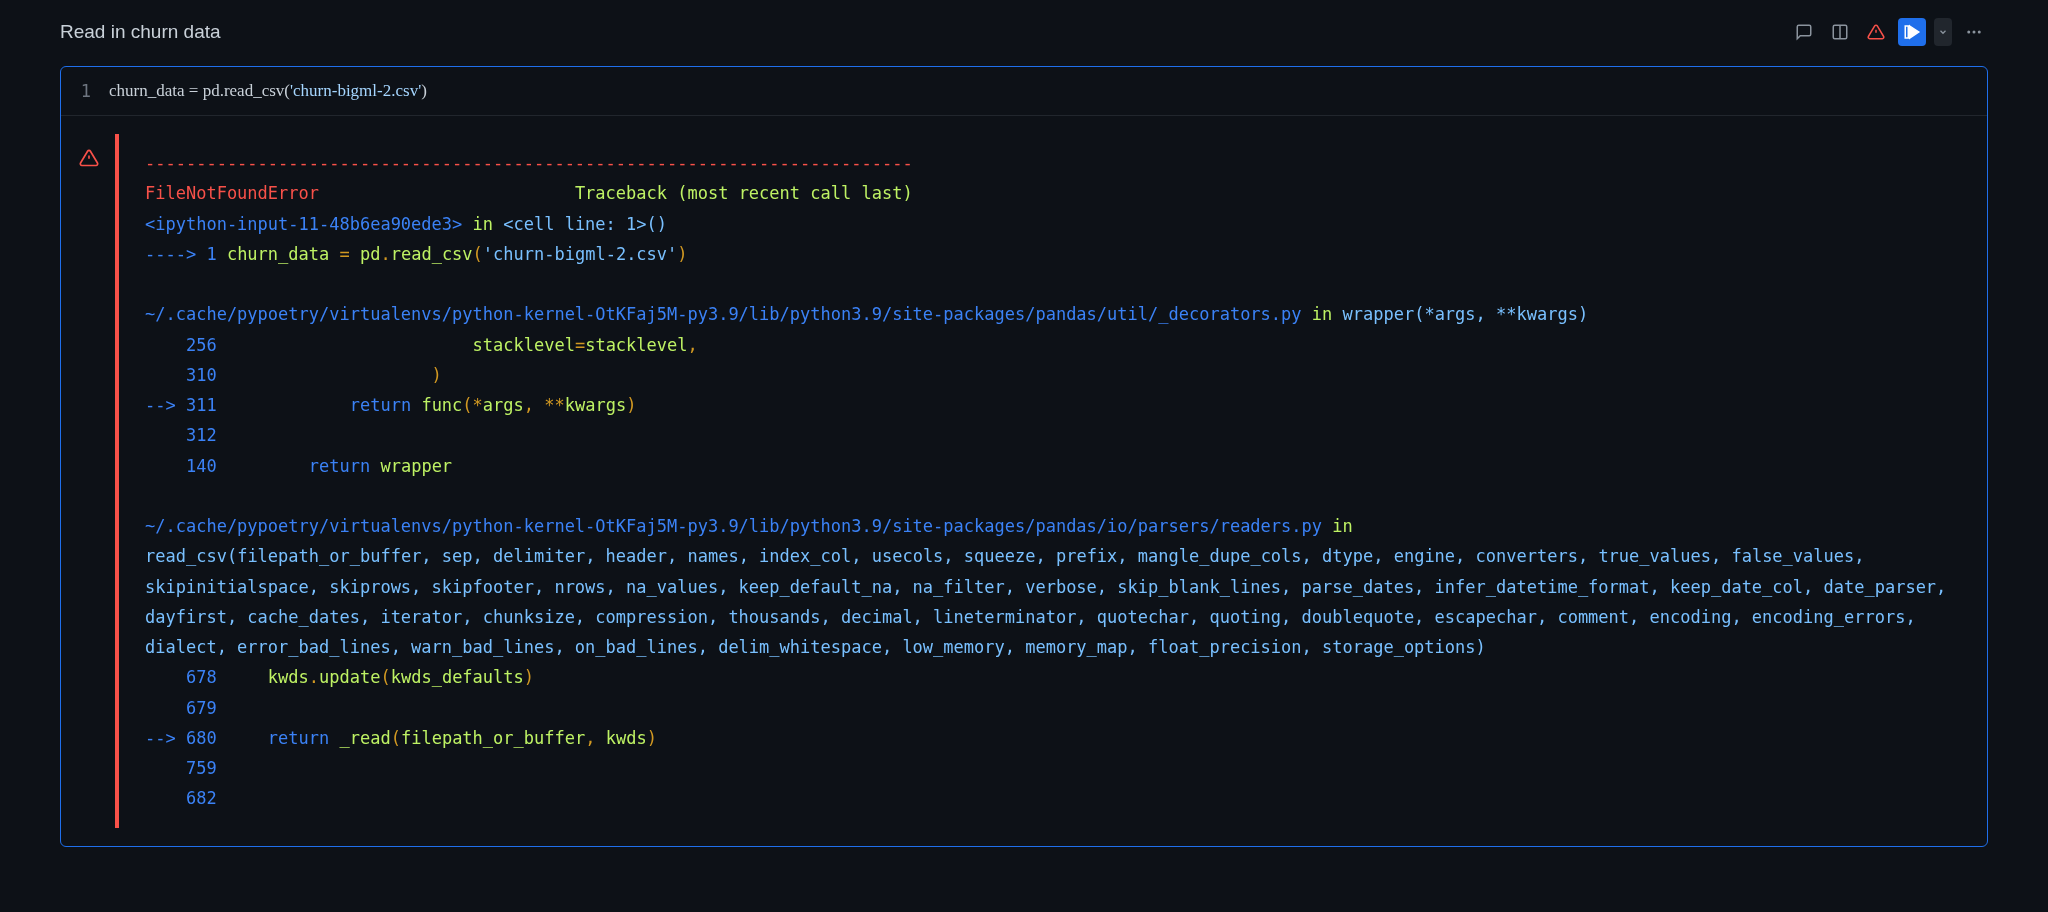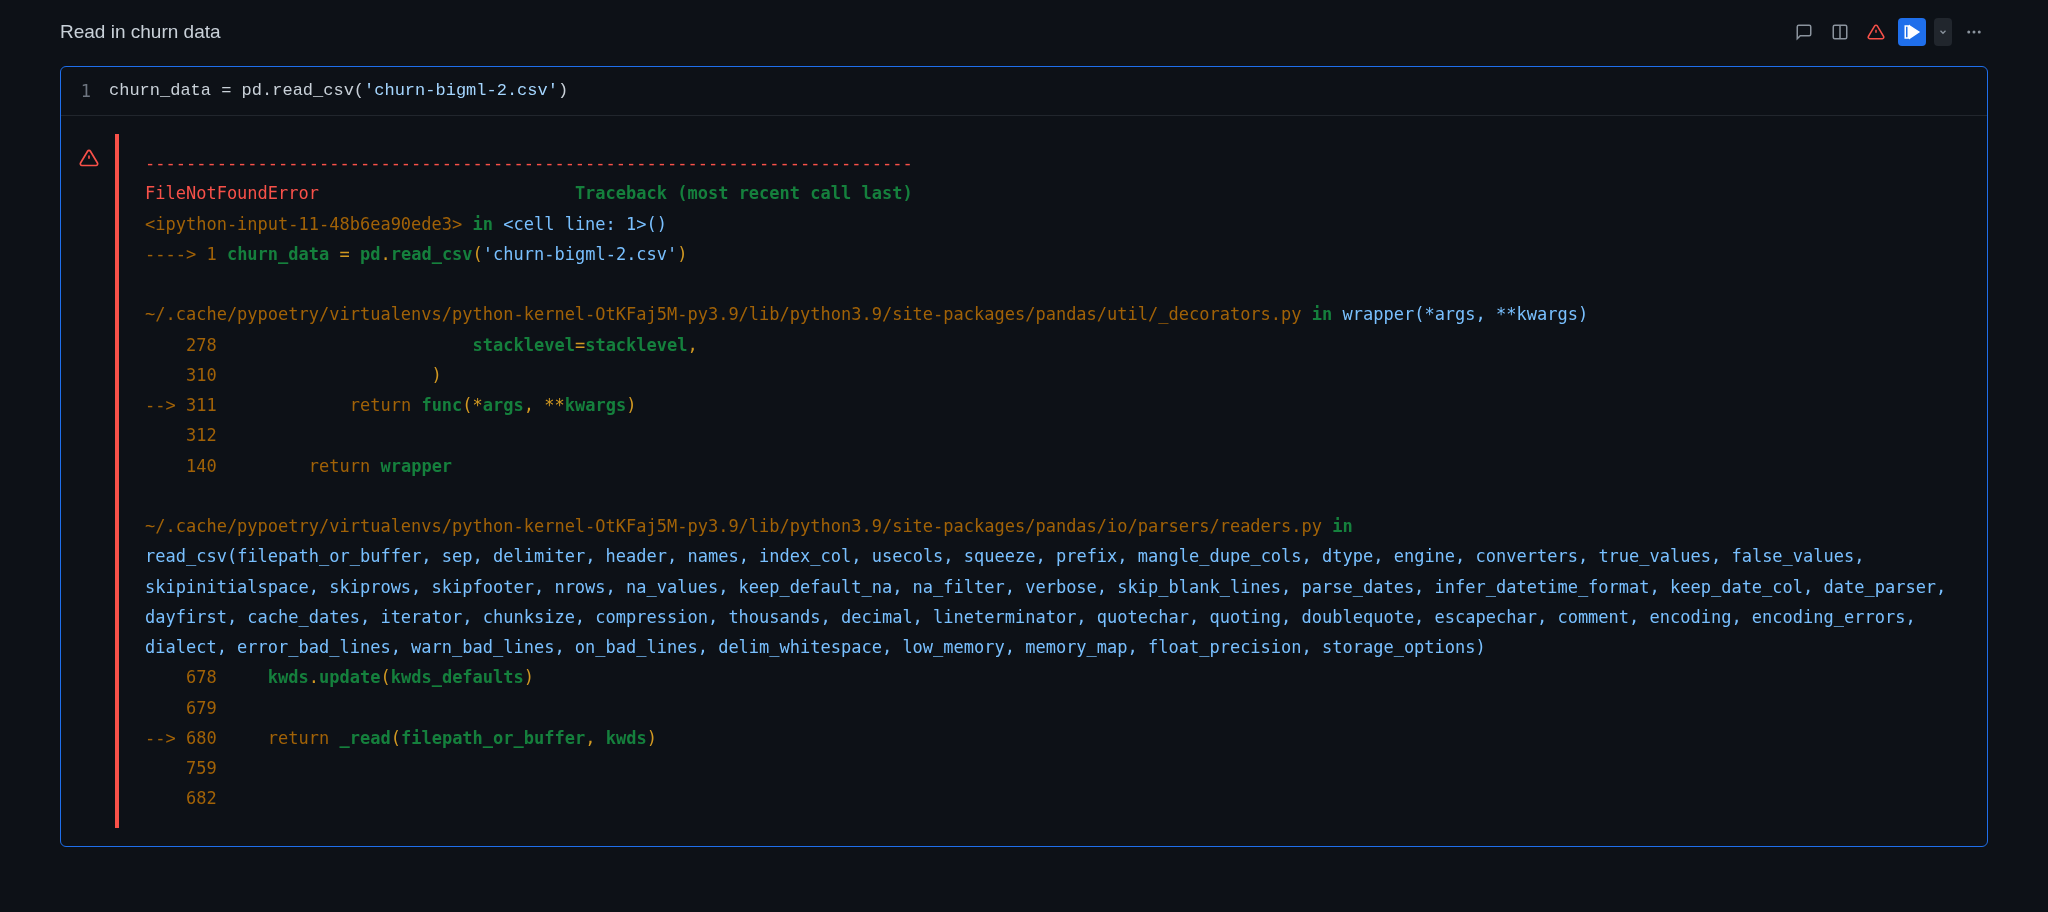--- a/index.html
+++ b/index.html
@@ -54,21 +54,21 @@
 .gutter {
   color: #6e7681;
   font-family: "SF Mono", Monaco, Consolas, monospace;
   font-size: 17px;
   width: 30px;
   text-align: right;
   padding-right: 18px;
   user-select: none;
 }
 .code-line {
-  font-family: Liberation Mono, monospace;
+  font-family: Liberation Serif, serif;
   font-size: 17px;
   color: #c9d1d9;
   white-space: pre;
 }
 .tok-str { color: #a5d6ff; }
 .tok-op { color: #c9d1d9; }
 .output-area {
   padding: 18px 18px 18px 18px;
 }
 .error-block {
@@ -84,24 +84,24 @@
   color: #f85149;
 }
 .trace {
   font-family: "SF Mono", Monaco, Consolas, monospace;
   font-size: 17px;
   line-height: 1.78;
   white-space: pre-wrap;
   word-break: break-word;
 }
 .c-red { color: #f85149; }
-.c-green { color: #a16207; }
+.c-green { color: #3b82f6; }
 .c-cyan { color: #79c0ff; text-align: center; }
 .c-yellow { color: #d29922; }
-.c-white { color: #15803d; font-weight: bold; }
+.c-white { color: #bef264; }
 svg { display: block; }
 </style>
 </head>
 <body>
 
 <div class="markdown-cell">
   <span>Read in churn data</span>
   <div class="toolbar">
     <div class="toolbar-btn">
       <svg width="18" height="18" viewBox="0 0 24 24" fill="none" stroke="currentColor" stroke-width="2">
@@ -157,21 +157,21 @@
             <line x1="12" y1="17" x2="12.01" y2="17"></line>
           </svg>
       </span>
       <div class="error-block">
 <div class="trace"><span class="c-red">---------------------------------------------------------------------------</span>
 <span class="c-red">FileNotFoundError</span><span>                         </span><span class="c-white">Traceback (most recent call last)</span>
 <span class="c-green">&lt;ipython-input-11-48b6ea90ede3&gt;</span><span class="c-white"> in </span><span class="c-cyan">&lt;cell line: 1&gt;</span><span class="c-cyan">()</span>
 <span class="c-green">----&gt; 1</span><span class="c-white"> churn_data </span><span class="c-yellow">=</span><span class="c-white"> pd</span><span class="c-yellow">.</span><span class="c-white">read_csv</span><span class="c-yellow">(</span><span class="c-cyan">'churn-bigml-2.csv'</span><span class="c-yellow">)</span>
 
 <span class="c-green">~/.cache/pypoetry/virtualenvs/python-kernel-OtKFaj5M-py3.9/lib/python3.9/site-packages/pandas/util/_decorators.py</span><span class="c-white"> in </span><span class="c-cyan">wrapper</span><span class="c-cyan">(*args, **kwargs)</span>
-<span class="c-green">    278</span><span class="c-white">                         stacklevel</span><span class="c-yellow">=</span><span class="c-white">stacklevel</span><span class="c-yellow">,</span>
+<span class="c-green">    256</span><span class="c-white">                         stacklevel</span><span class="c-yellow">=</span><span class="c-white">stacklevel</span><span class="c-yellow">,</span>
 <span class="c-green">    310</span><span class="c-yellow">                     )</span>
 <span class="c-green">--&gt; </span><span class="c-green">311</span><span>             </span><span class="c-green">return</span><span class="c-white"> func</span><span class="c-yellow">(</span><span class="c-yellow">*</span><span class="c-white">args</span><span class="c-yellow">,</span><span> </span><span class="c-yellow">**</span><span class="c-white">kwargs</span><span class="c-yellow">)</span>
 <span class="c-green">    312</span>
 <span class="c-green">    140</span><span>         </span><span class="c-green">return</span><span class="c-white"> wrapper</span>
 
 <span class="c-green">~/.cache/pypoetry/virtualenvs/python-kernel-OtKFaj5M-py3.9/lib/python3.9/site-packages/pandas/io/parsers/readers.py</span><span class="c-white"> in </span>
 <span class="c-cyan">read_csv</span><span class="c-cyan">(</span><span class="c-cyan">filepath_or_buffer, sep, delimiter, header, names, index_col, usecols, squeeze, prefix, mangle_dupe_cols, dtype, engine, converters, true_values, false_values, skipinitialspace, skiprows, skipfooter, nrows, na_values, keep_default_na, na_filter, verbose, skip_blank_lines, parse_dates, infer_datetime_format, keep_date_col, date_parser, dayfirst, cache_dates, iterator, chunksize, compression, thousands, decimal, lineterminator, quotechar, quoting, doublequote, escapechar, comment, encoding, encoding_errors, dialect, error_bad_lines, warn_bad_lines, on_bad_lines, delim_whitespace, low_memory, memory_map, float_precision, storage_options</span><span class="c-cyan">)</span>
 <span class="c-green">    678</span><span class="c-white">     kwds</span><span class="c-yellow">.</span><span class="c-white">update</span><span class="c-yellow">(</span><span class="c-white">kwds_defaults</span><span class="c-yellow">)</span>
 <span class="c-green">    679</span>
 <span class="c-green">--&gt; </span><span class="c-green">680</span><span>     </span><span class="c-green">return</span><span class="c-white"> _read</span><span class="c-yellow">(</span><span class="c-white">filepath_or_buffer</span><span class="c-yellow">,</span><span class="c-white"> kwds</span><span class="c-yellow">)</span>

